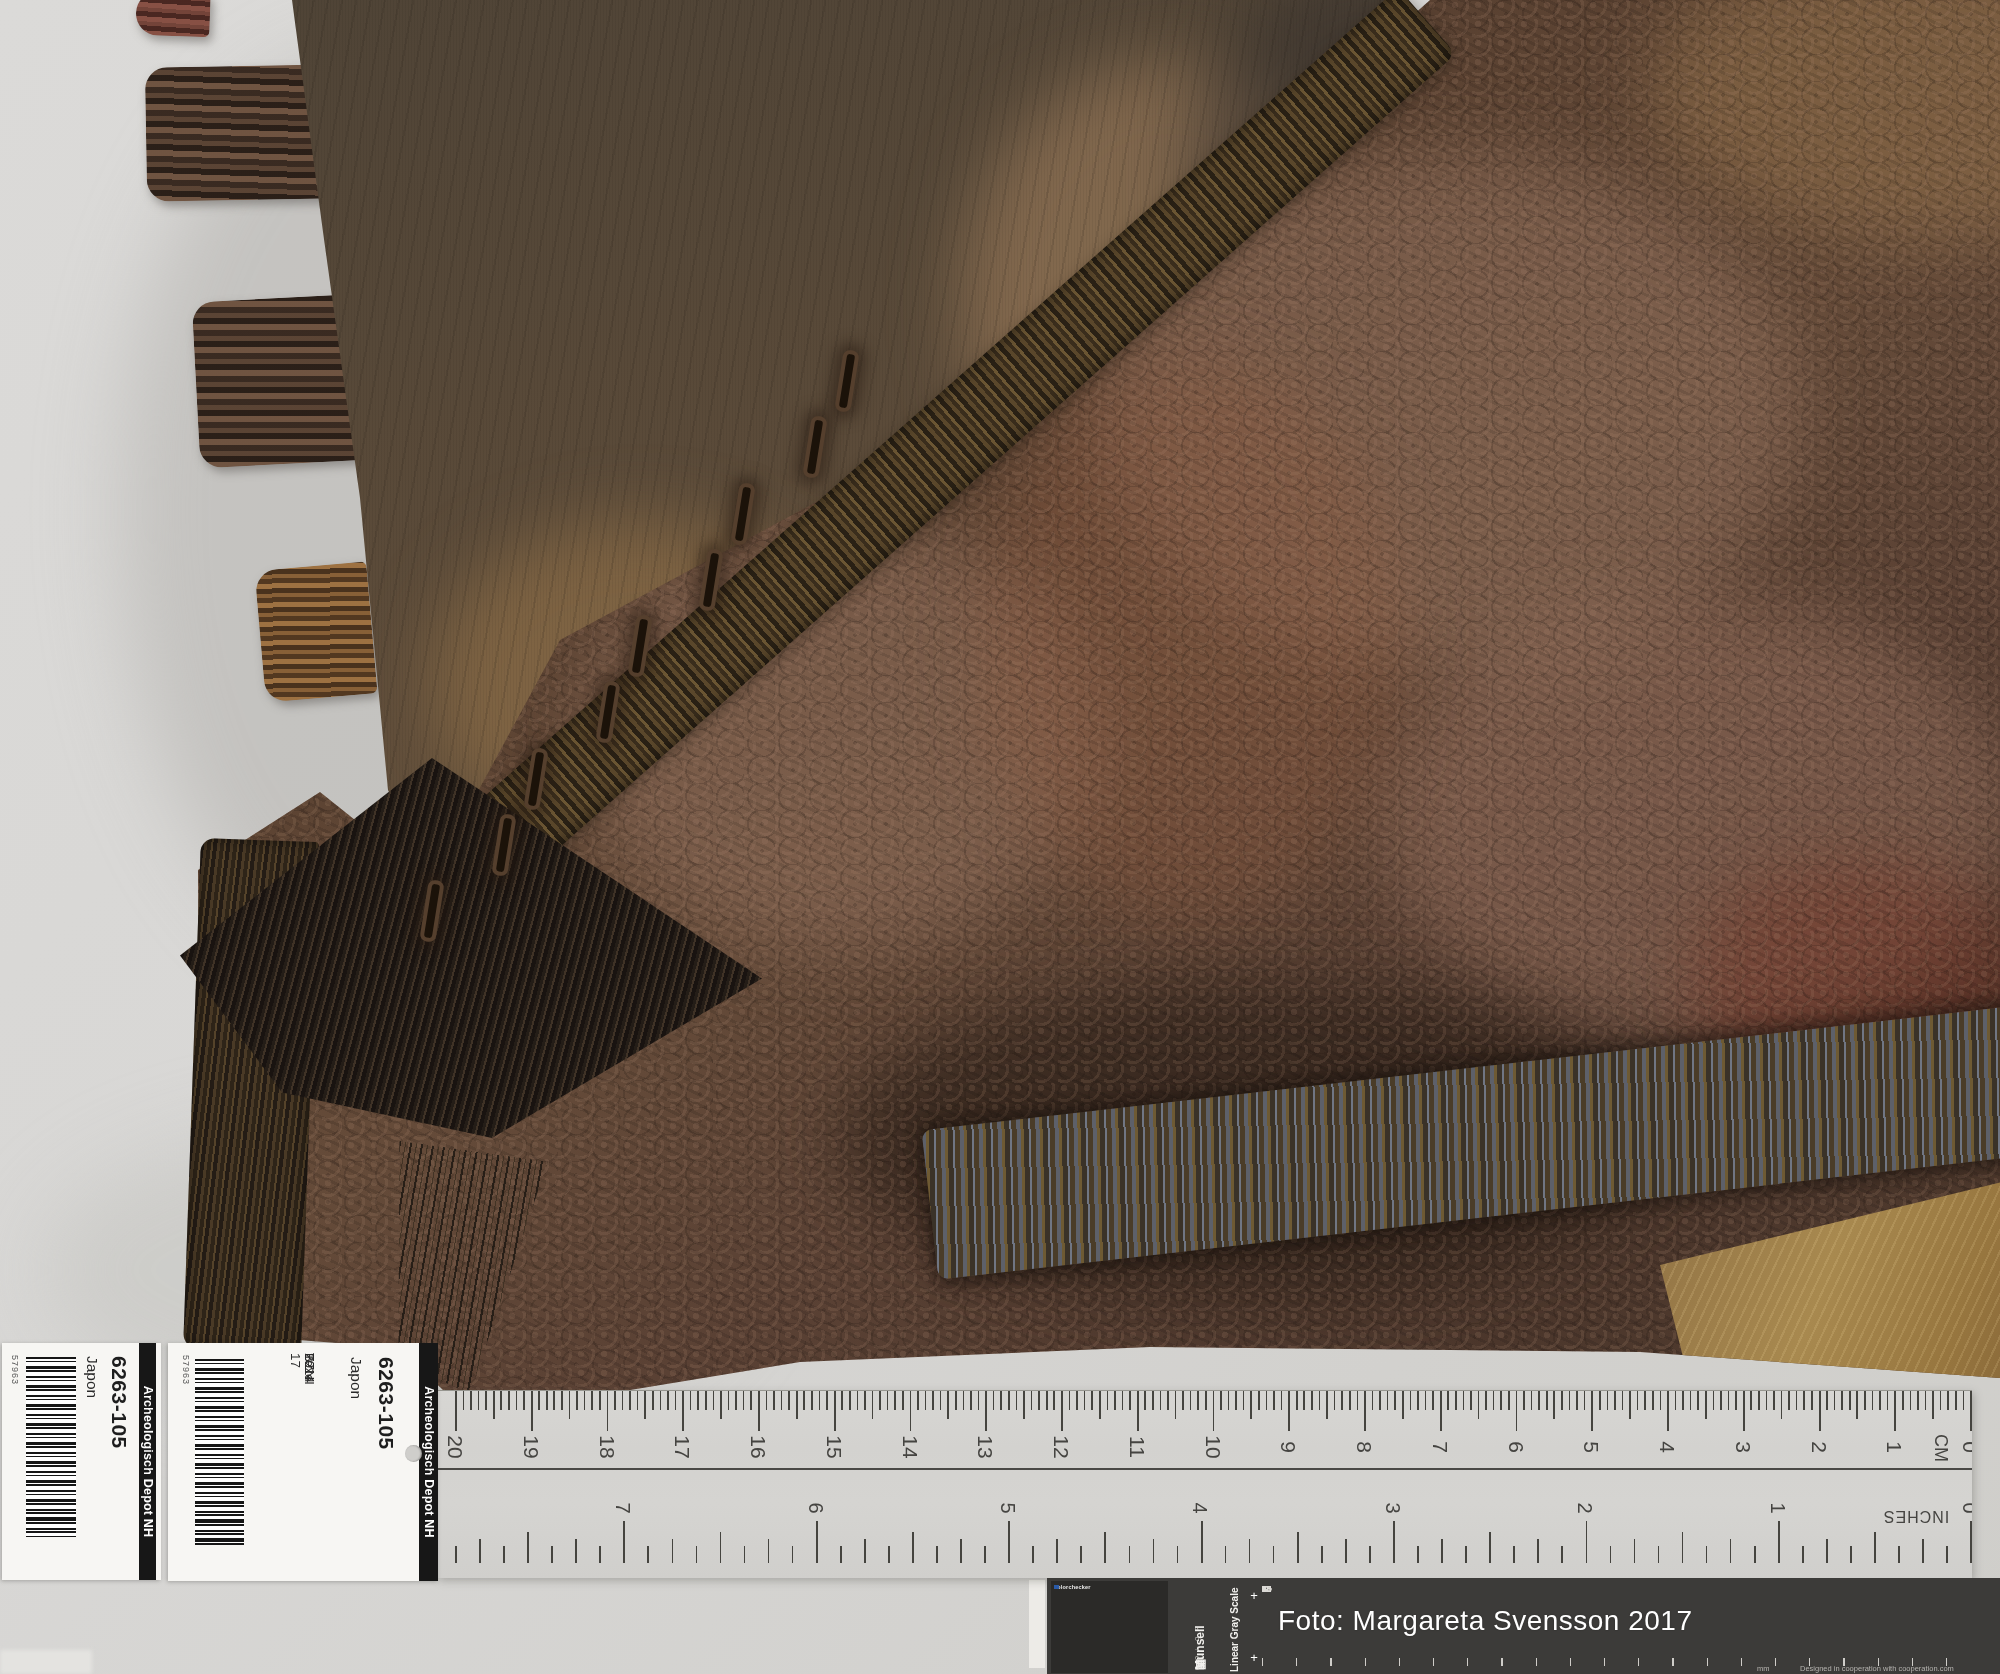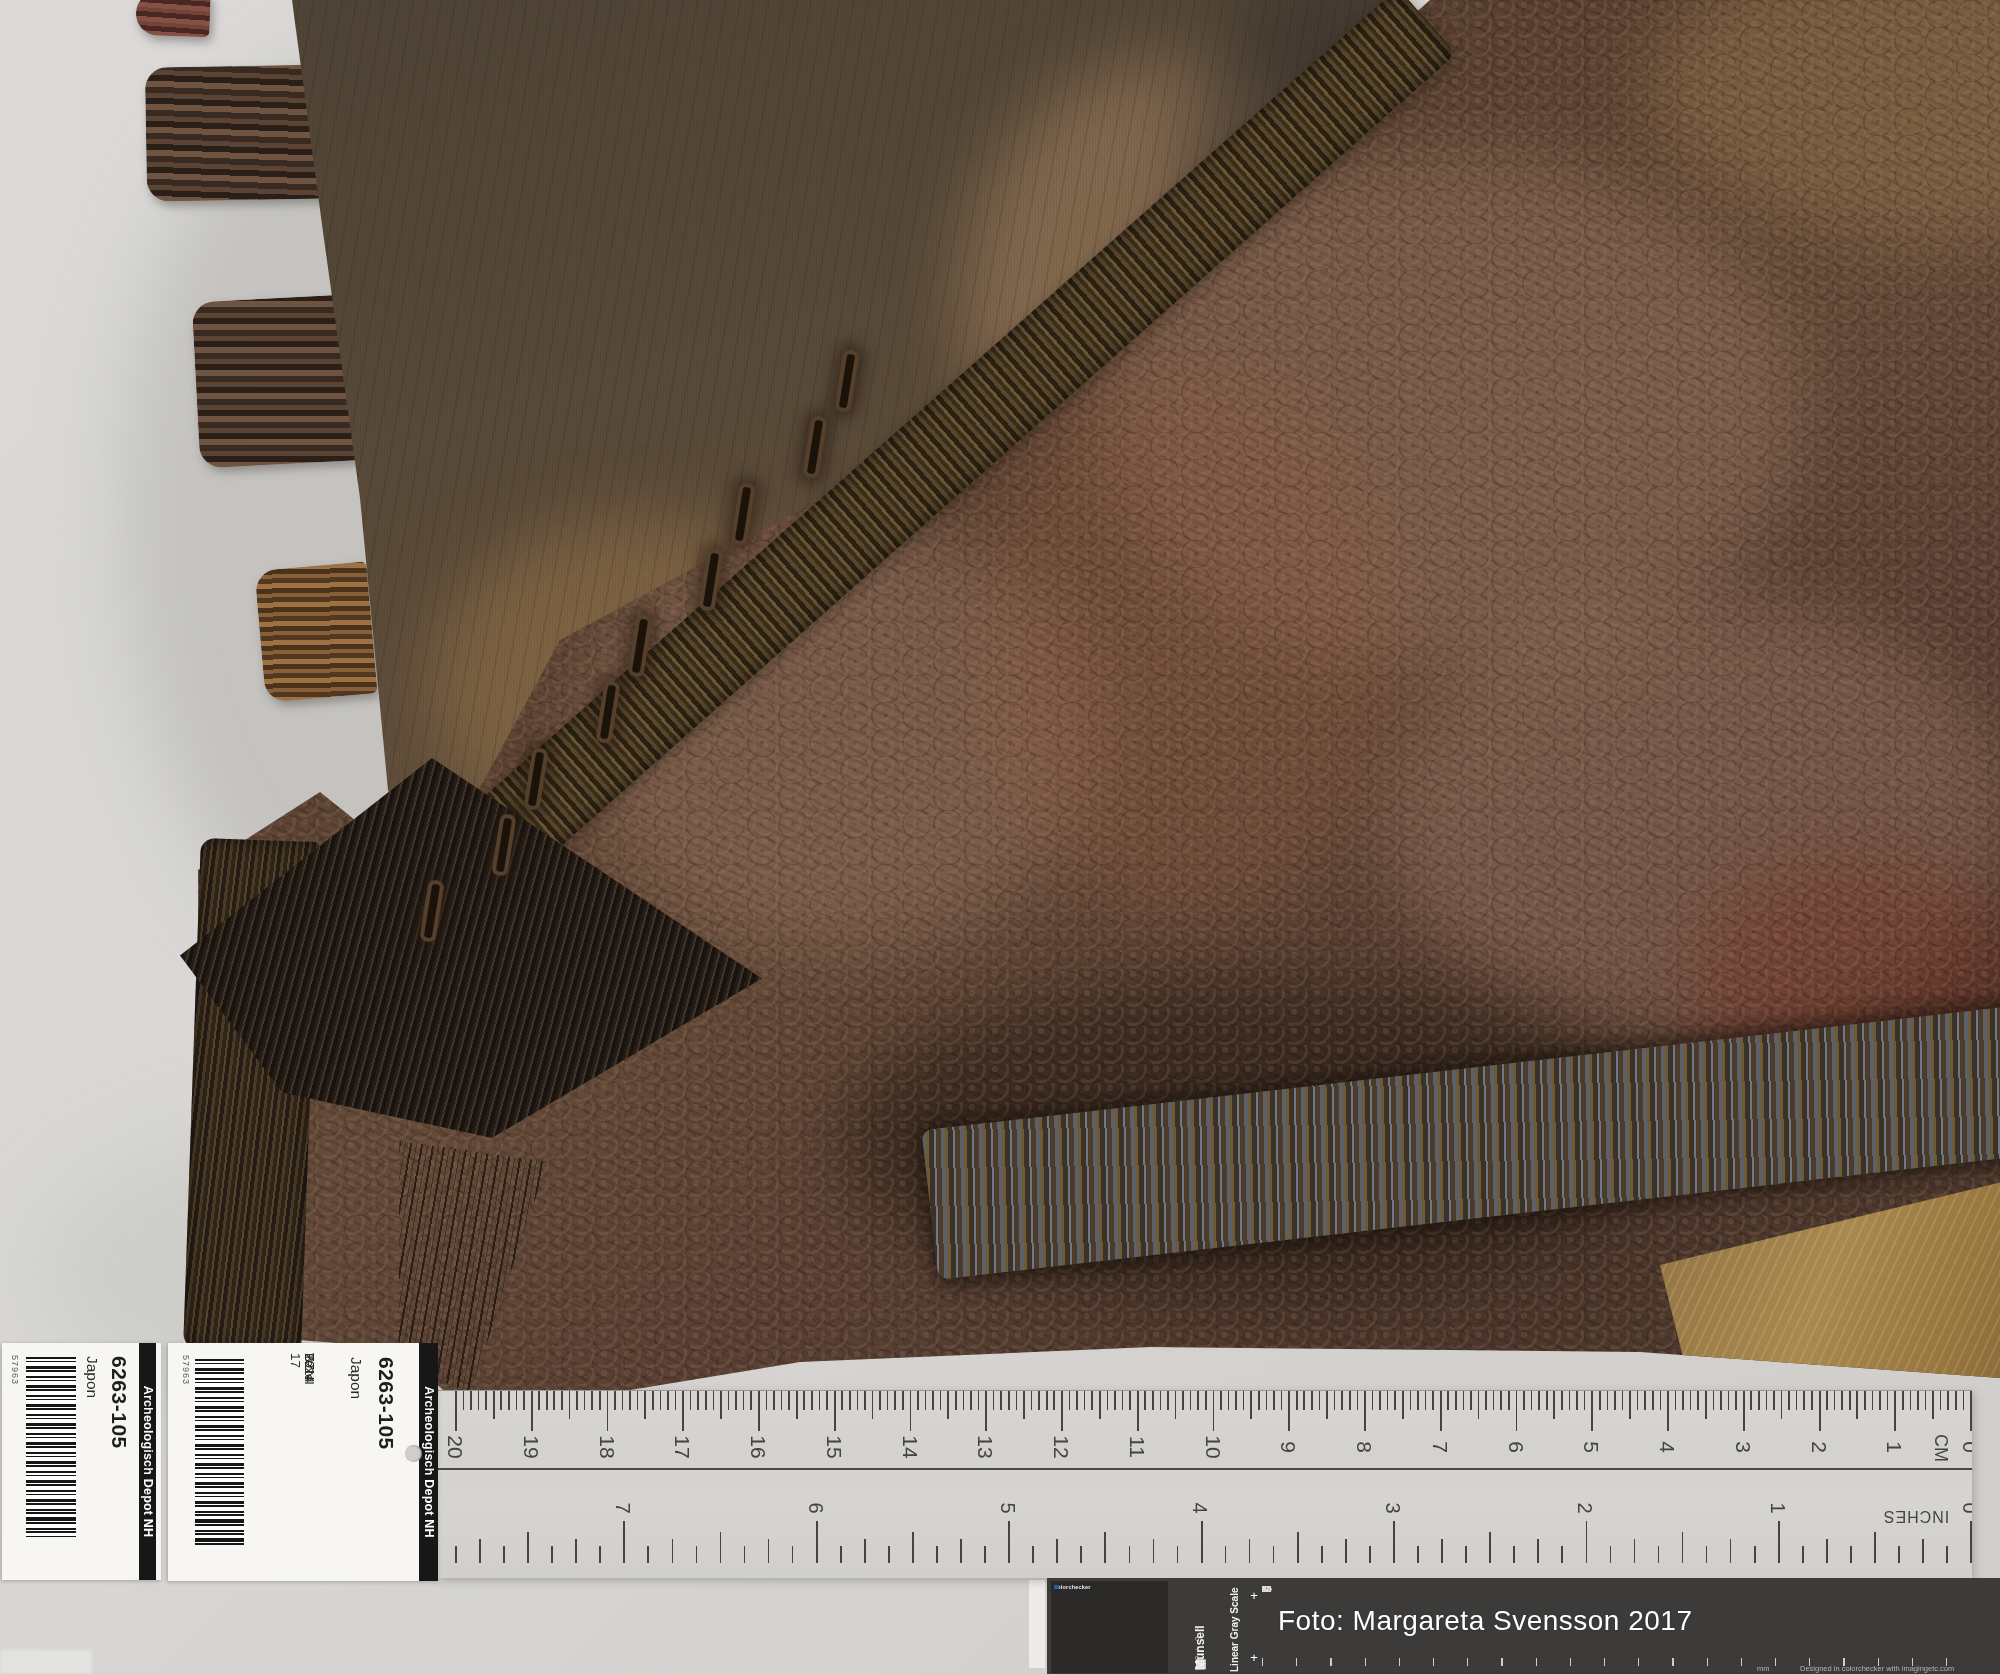--- a/index.html
+++ b/index.html
@@ -532,17 +532,17 @@
           <div class="gs-label">58</div>
           <div class="gs-patch" style="background: rgb(242, 239, 234);"></div>
         </div>
         <div class="gs-cell">
           <div class="gs-label">G</div>
           <div class="gs-patch" style="background: rgb(20, 16, 13);"></div>
         </div>
       </div>
     <div class="gs-ticks"></div>
     <div class="mm-note">mm</div>
-    <div class="designed-note">Designed in colorchecker with imagingetc.com</div>
+    <div class="designed-note">Designed in cooperation with cooperation.com</div>
   </div>
   <div class="credit">Foto: Margareta Svensson 2017</div>
 
 </div>
 
 </body></html>

